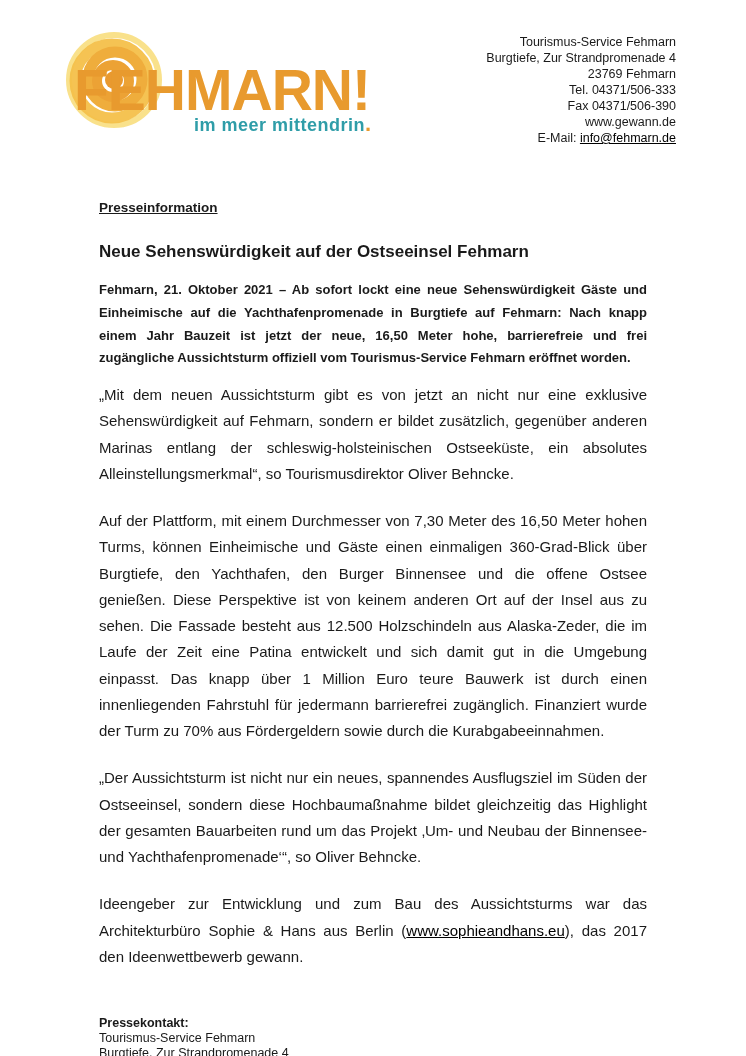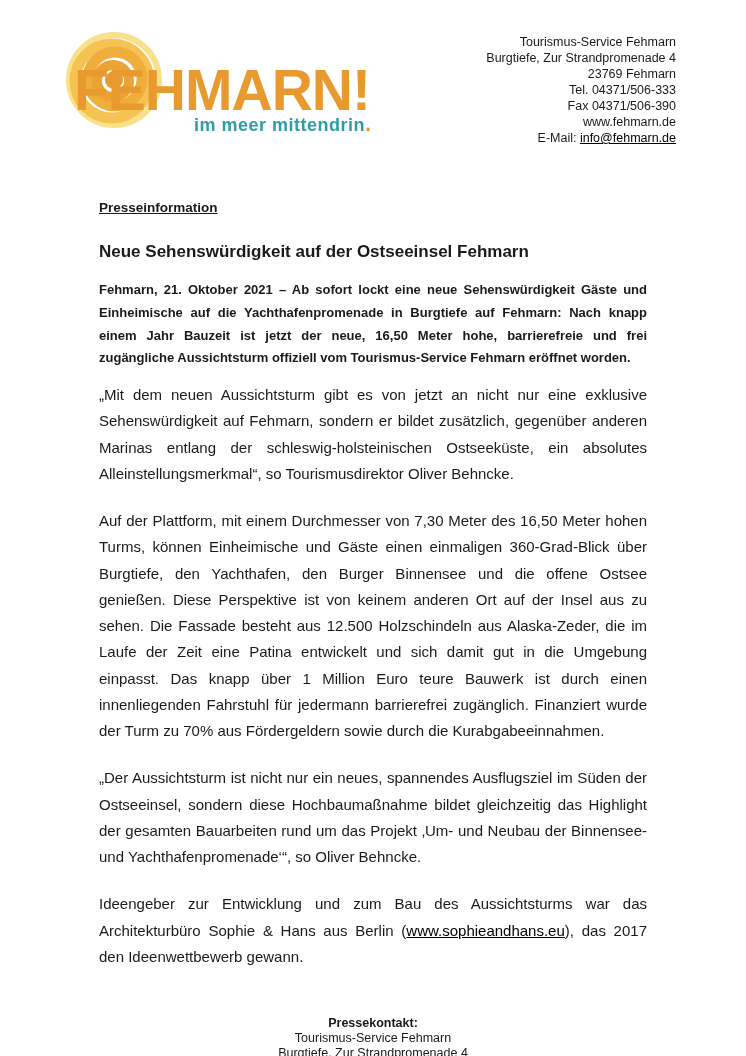--- a/index.html
+++ b/index.html
@@ -59,21 +59,21 @@
     font-size: 15px;
     line-height: 1.75;
     text-align: justify;
   }
   .press-contact {
     margin-top: 46px;
     font-size: 12.5px;
     line-height: 1.18;
   }
   .press-contact .pc-heading { font-weight: bold; }
-  .press-contact .line { display: block; text-align: center; }
+  .press-contact .line { display: block; }
 </style>
 </head>
 <body>
 
 <div class="page">
 
   <div class="header">
 
     <div class="logo-wrap">
       <svg width="312" height="110" viewBox="0 0 312 110">
@@ -92,21 +92,21 @@
         </text>
       </svg>
     </div>
 
     <div class="sender">
       <span class="line">Tourismus-Service Fehmarn</span>
       <span class="line">Burgtiefe, Zur Strandpromenade 4</span>
       <span class="line">23769  Fehmarn</span>
       <span class="line">Tel. 04371/506-333</span>
       <span class="line">Fax 04371/506-390</span>
-      <span class="line">www.fehmarn.de</span>
+      <span class="line">www.gewann.de</span>
       <span class="line"><span>E-Mail: </span><a href="#" class="doc-link">info@fehmarn.de</a></span>
     </div>
 
   </div>
 
   <div class="content">
 
     <p class="kicker">Presseinformation</p>
 
     <h1 class="title">Neue Sehenswürdigkeit auf der Ostseeinsel Fehmarn</h1>

